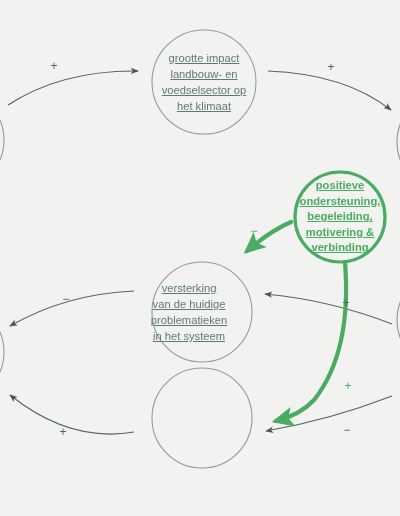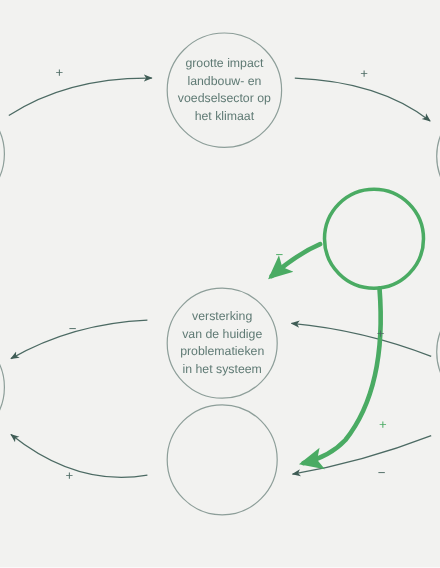--- a/index.html
+++ b/index.html
@@ -23,20 +23,21 @@
     height: 516px;
   }
   .node-label {
     position: absolute;
     display: flex;
     align-items: center;
     justify-content: center;
     text-align: center;
     pointer-events: none;
     white-space: pre-line;
+    text-decoration: underline;
   }
   .node-gray-label {
     color: #5f7a74;
     font-size: 11.2px;
     line-height: 16px;
     font-weight: 400;
   }
   .node-green-label {
     color: #4aab63;
     font-size: 11.2px;
@@ -98,22 +99,27 @@
       <circle cx="202" cy="418" r="50" fill="none" stroke="#8d9e99" stroke-width="1.1"></circle>
       <circle cx="340" cy="217" r="45" fill="none" stroke="#4aab63" stroke-width="3.2"></circle>
     </g>
   </svg>
 
   <div class="node-label node-gray-label" style="left:144px; top:40px; width:120px; height:84px;">grootte impact
 landbouw- en
 voedselsector op
 het klimaat</div>
 
+  <div class="node-label node-green-label" style="left:292px; top:178px; width:96px; height:78px;">positieve
+ondersteuning,
+begeleiding,
+motivering &amp;
+verbinding</div>
 
-  <div class="node-label node-gray-label" style="left:142px; top:276px; width:120px; height:72px;">versterking
+  <div class="node-label node-gray-label" style="left:129px; top:276px; width:120px; height:72px;">versterking
 van de huidige
 problematieken
 in het systeem</div>
 
 
   <div class="edge-sign" style="left:46px; top:60px; width:16px;">+</div>
 
   <div class="edge-sign" style="left:323px; top:61px; width:16px;">+</div>
 
   <div class="edge-sign edge-sign-green" style="left:246px; top:225px; width:16px;">−</div>

